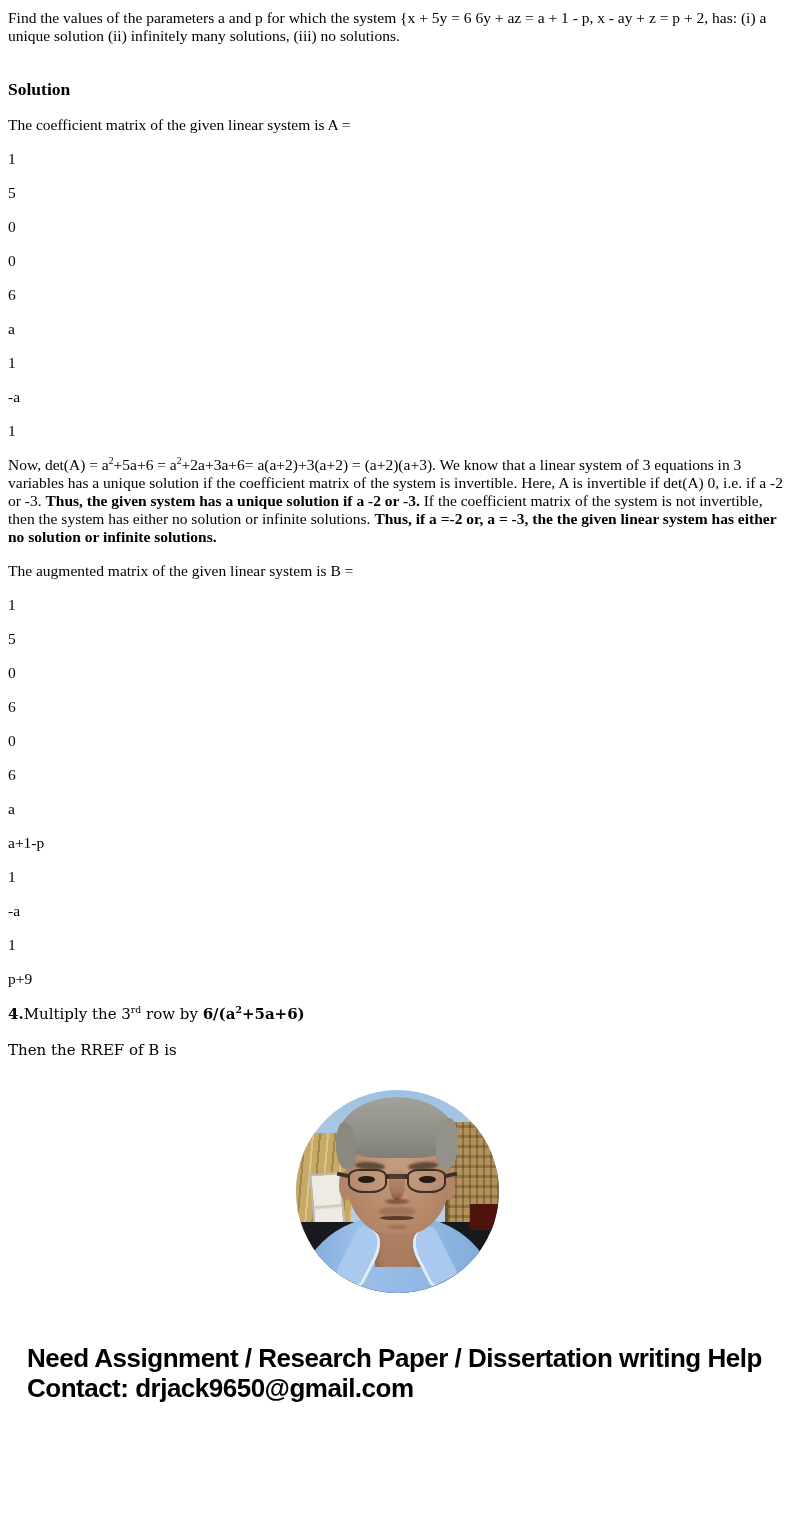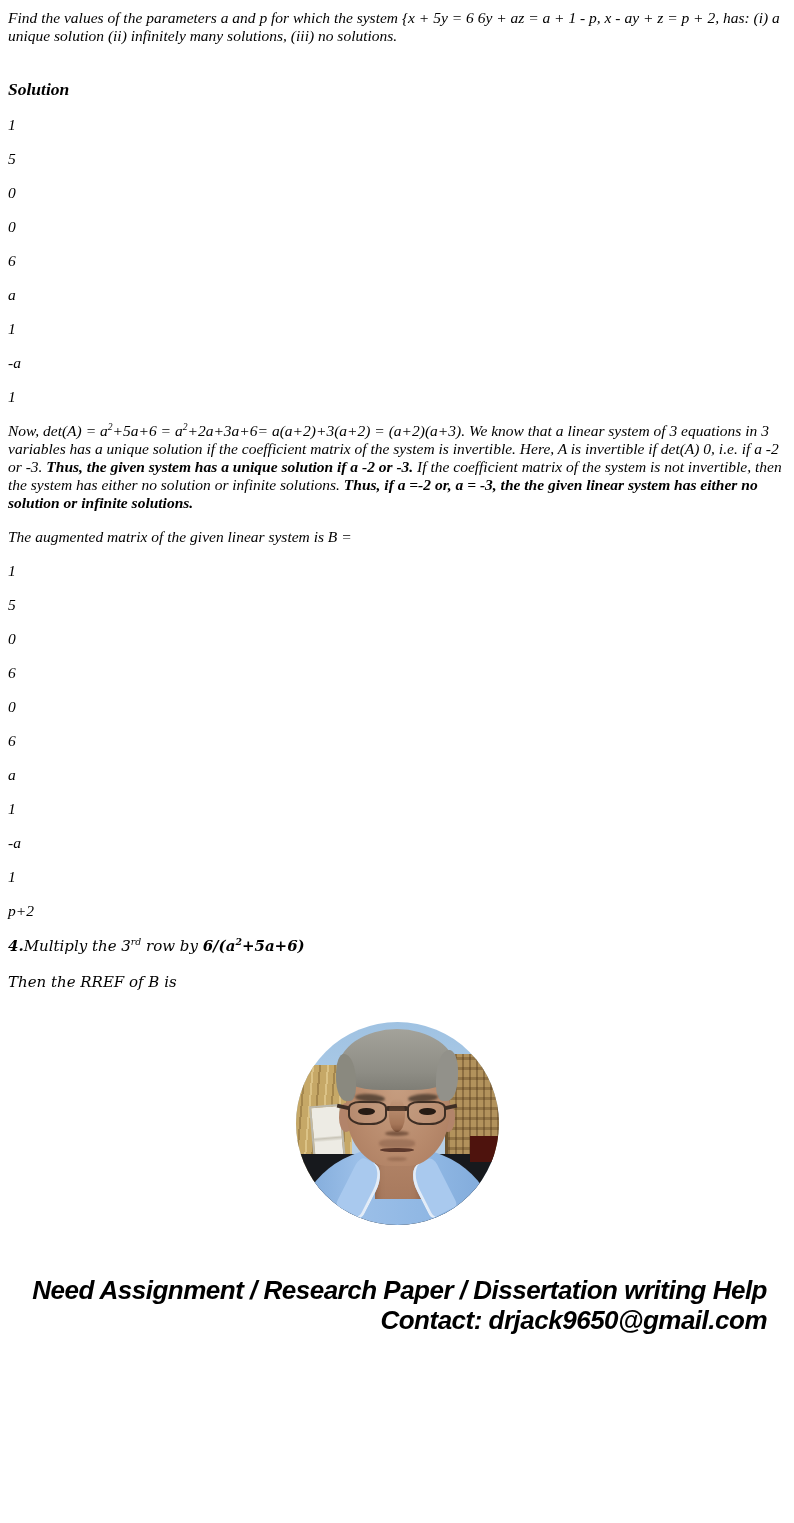--- a/index.html
+++ b/index.html
@@ -1,21 +1,20 @@
 <!DOCTYPE html>
 <html><head>
 <meta charset="utf-8">
 <style>
   html, body { margin: 0; padding: 0; background: #ffffff; }
   body { width: 794px; }
   .page {
     width: 794px; min-height: 1523px; box-sizing: border-box;
     padding: 9px 8px 20px 8px; color: #000;
     font-family: "Liberation Serif", serif;
-    font-style: italic;
   }
   .page p { margin: 16px 0; line-height: 18px; font-size: 15.5px; }
   .page > :first-child { margin-top: 0; }
   .q { font-size: 15.5px; line-height: 18px; }
   h2.sol { font-family: "Liberation Serif", serif; font-size: 17.5px; margin: 34px 0 16px 0; font-weight: bold; }
   .dvs { font-family: "DejaVu Serif", serif; font-size: 15px !important; line-height: 19px !important; margin: 17px 0 !important; }
   sup { font-size: 0.62em; line-height: 0; vertical-align: super; }
   .matrix-list p { margin: 16px 0; }
 
   
@@ -87,34 +86,35 @@
   .nostril-shadow { left: 44%; top: 53.5%; width: 12%; height: 2.6%; background: rgba(70,40,25,.55);
     border-radius: 50%; filter: blur(.8px); }
   .mustache-shadow { left: 41%; top: 57.5%; width: 18%; height: 4.5%; background: rgba(120,80,60,.4);
     border-radius: 40%; filter: blur(1px); }
   .mouth { left: 41.5%; top: 62%; width: 17%; height: 2.2%; background: #5d392c; border-radius: 50%; filter: blur(.4px); }
   .chin-crease { left: 45%; top: 66.5%; width: 10%; height: 2%; background: rgba(110,70,50,.35);
     border-radius: 50%; filter: blur(1px); }
 
   
   .footer {
-    margin: 50px auto 2px auto; max-width: 740px; text-align: right;
+    margin: 50px auto 2px auto; max-width: 740px; text-align: left;
     font-family: "Liberation Sans", sans-serif; font-weight: bold;
     font-size: 26px; line-height: 30px; letter-spacing: -0.5px; color: #000;
   }
 </style>
 </head>
 <body>
 
 <div class="page">
 
   <p class="q">Find the values of the parameters a and p for which the system {x + 5y = 6 6y + az = a + 1 - p, x - ay + z = p + 2, has: (i) a unique solution (ii) infinitely many solutions, (iii) no solutions.</p>
 
   <h2 class="sol">Solution</h2>
 
+  <p>The coefficient matrix of the given linear system is A =</p>
 
   <div class="matrix-list">
       <p>1</p>
       <p>5</p>
       <p>0</p>
       <p>0</p>
       <p>6</p>
       <p>a</p>
       <p>1</p>
       <p>-a</p>
@@ -126,24 +126,25 @@
   <p>The augmented matrix of the given linear system is B =</p>
 
   <div class="matrix-list">
       <p>1</p>
       <p>5</p>
       <p>0</p>
       <p>6</p>
       <p>0</p>
       <p>6</p>
       <p>a</p>
+      <p>a+1-p</p>
       <p>1</p>
       <p>-a</p>
       <p>1</p>
-      <p>p+2</p>
+      <p>p+9</p>
     </div>
 
 
 
   <p class="dvs"><span style="font-weight: bold;">4.</span><span>Multiply the 3</span><sup>rd</sup><span> row by </span><span style="font-weight: bold;">6/(a</span><sup style="font-weight: bold;">2</sup><span style="font-weight: bold; margin-top: 24px;">+5a+6)</span></p>
 
   <p class="dvs">Then the RREF of B is</p>
 
   <div class="avatar">
     <div class="curtain-left"></div>

